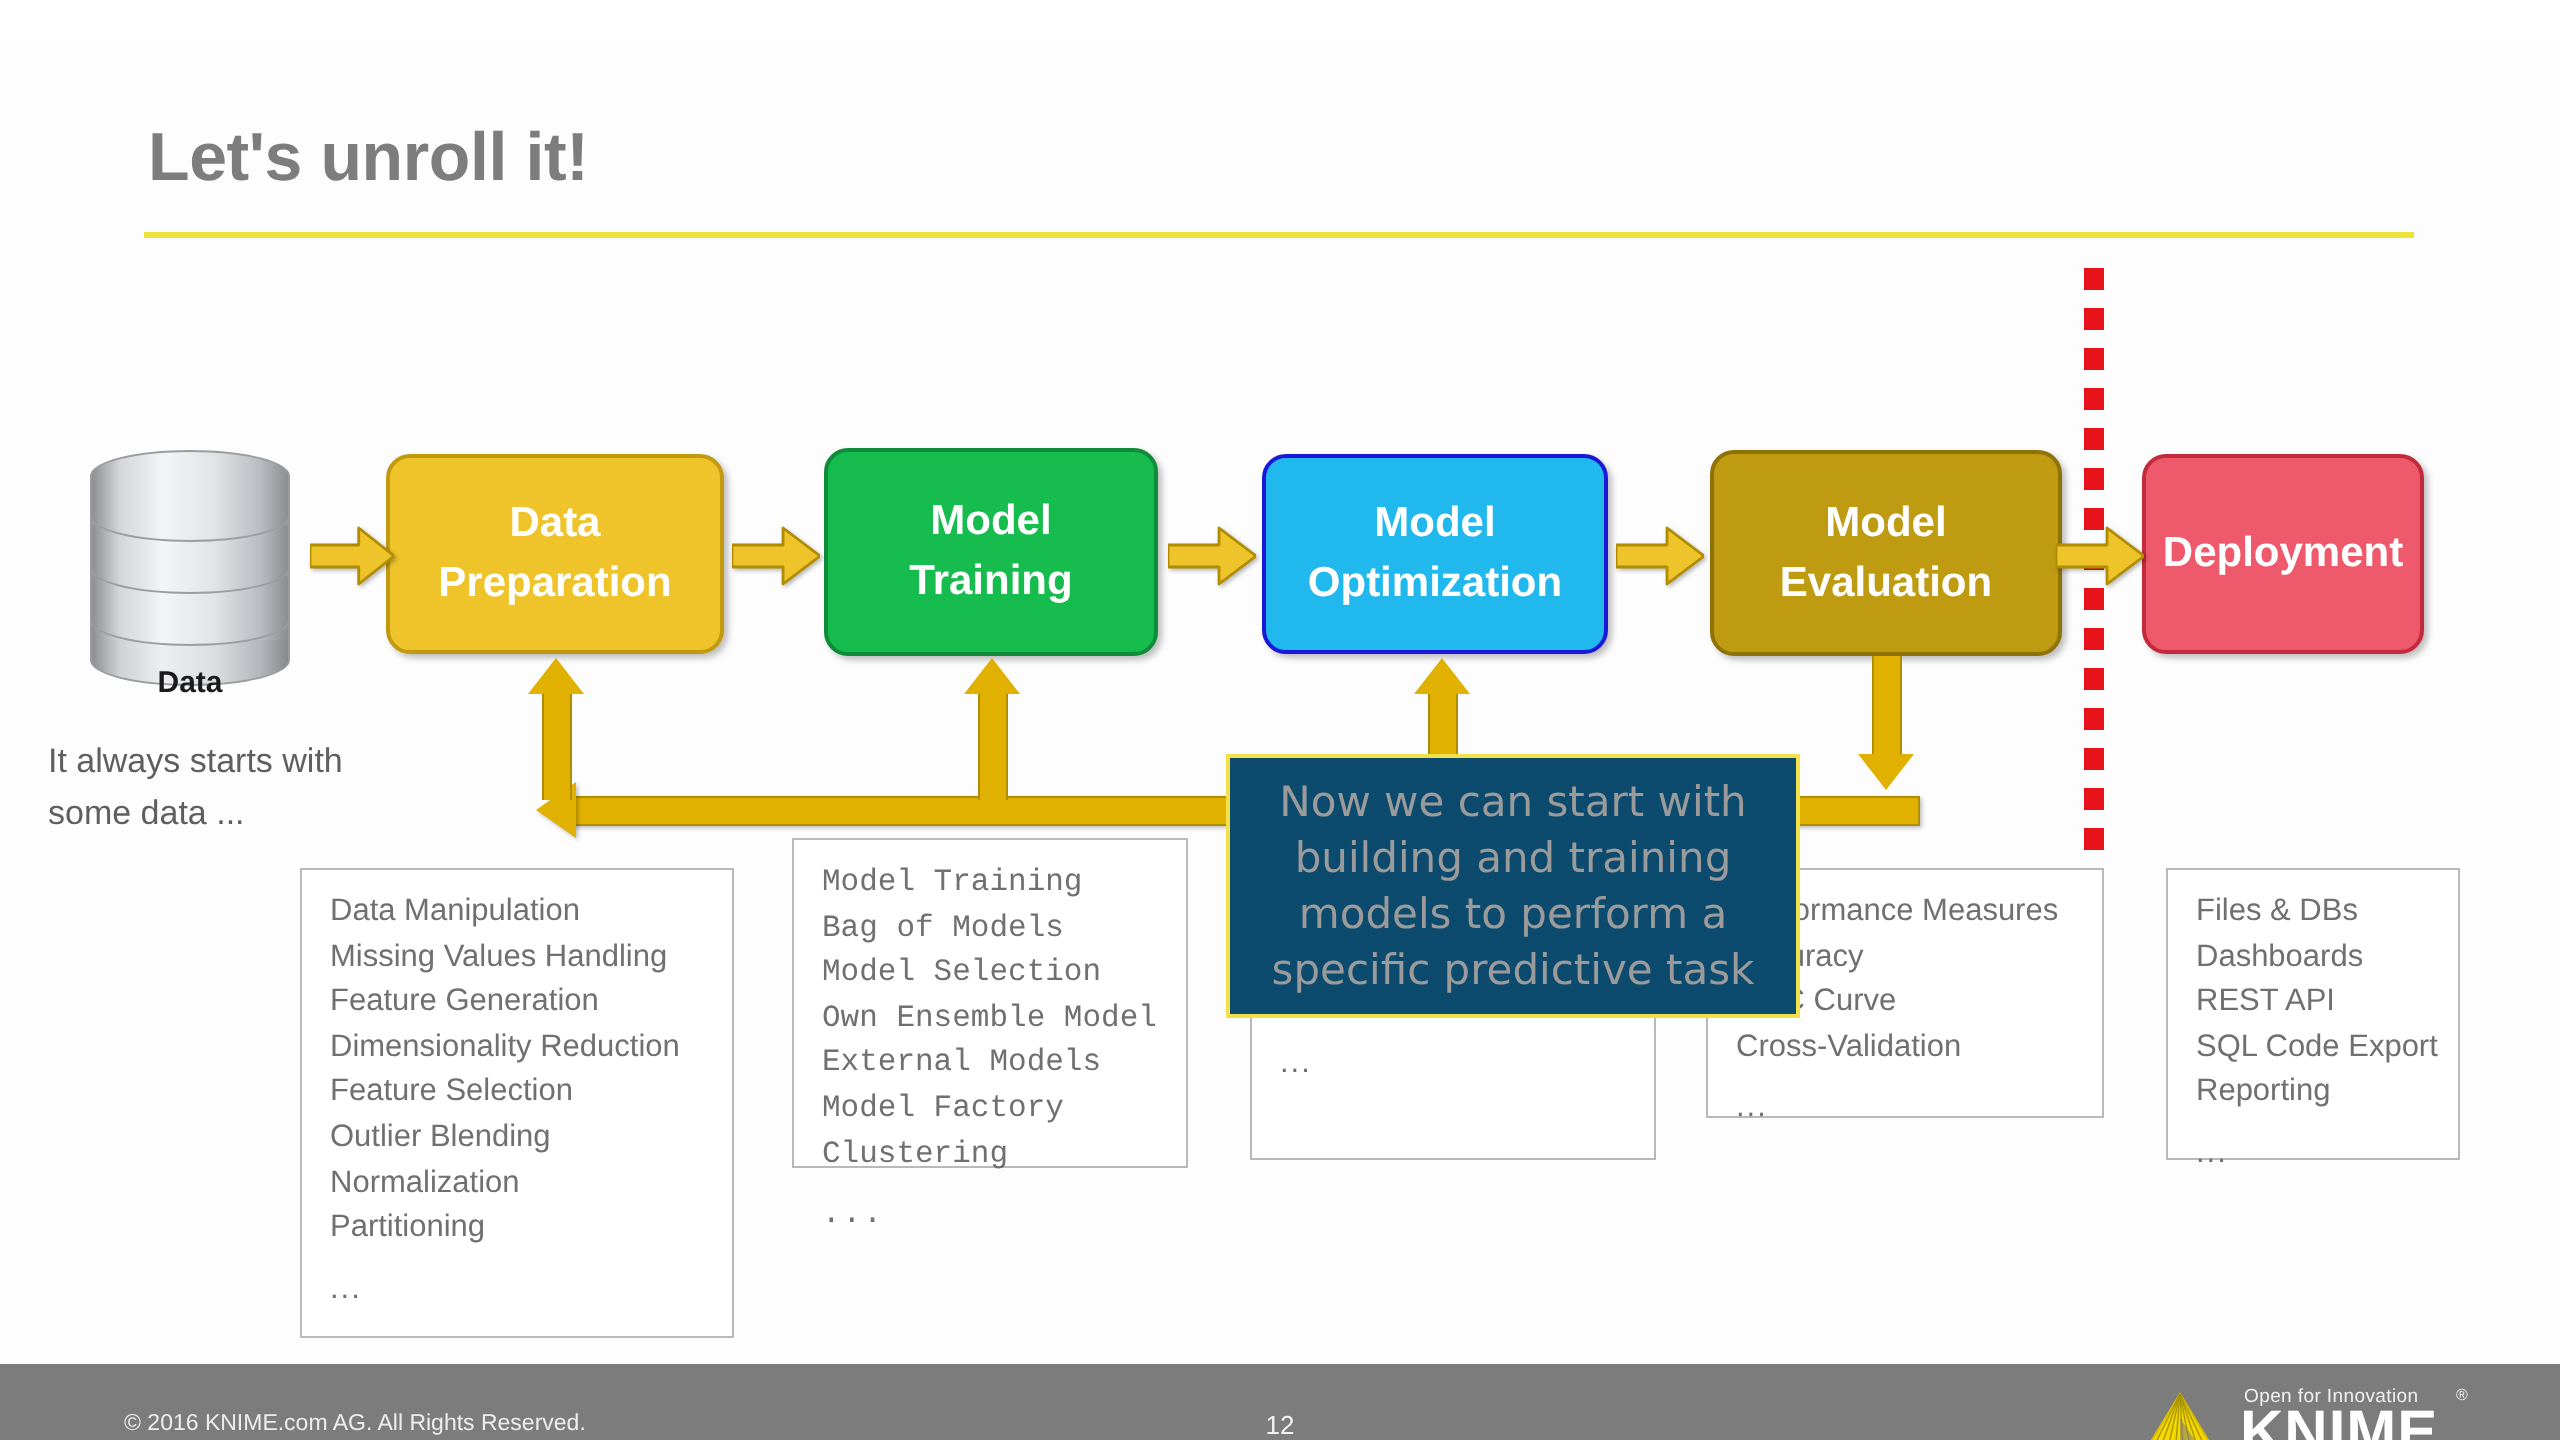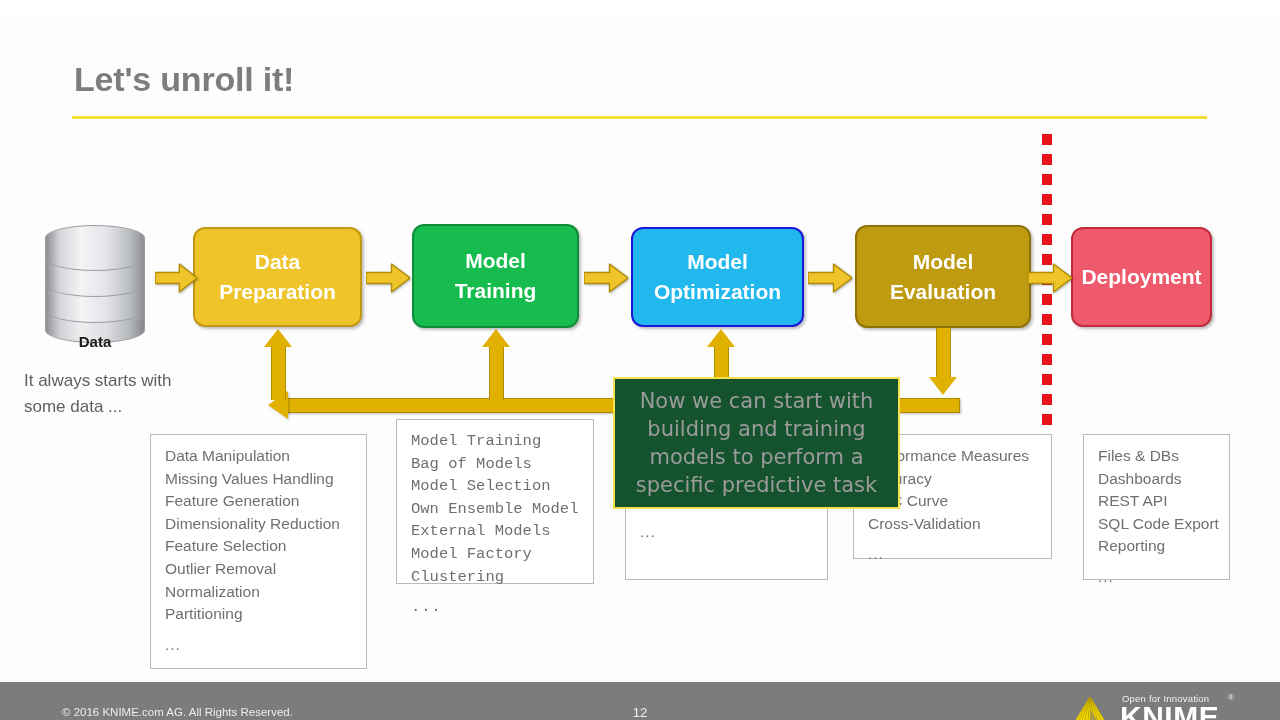--- a/index.html
+++ b/index.html
@@ -226,21 +226,21 @@
     letter-spacing: 1px;
   }
 
   
   .callout {
     position: absolute;
     left: 613px;
     top: 357px;
     width: 287px;
     height: 132px;
-    background: #14532d;
+    background: #0c4a6e;
     border: 2px solid #f2e14a;
     box-sizing: border-box;
     display: flex;
     align-items: center;
     justify-content: flex-start;
     z-index: 20;
   }
   .callout-text {
     font-size: 21px;
     line-height: 28px;
@@ -424,21 +424,21 @@
   <div class="fb-up-head" id="fbuphead1" style="left: 482px; top: 309px;"></div>
   <div class="fb-up" id="fbup2" style="left: 714px; top: 325px; height: 55px;"></div>
   <div class="fb-up-head" id="fbuphead2" style="left: 707px; top: 309px;"></div>
 
   <div class="listbox" id="lb0" style="left: 150px; top: 414px; width: 217px; height: 235px;">
       <div class="li">Data Manipulation</div>
       <div class="li">Missing Values Handling</div>
       <div class="li">Feature Generation</div>
       <div class="li">Dimensionality Reduction</div>
       <div class="li">Feature Selection</div>
-      <div class="li">Outlier Removal</div>
+      <div class="li">Outlier Blending</div>
       <div class="li">Normalization</div>
       <div class="li">Partitioning</div>
       <div class="li ellip">...</div>
     </div>
   <div class="listbox" id="lb1" style="left: 396px; top: 399px; width: 198px; height: 165px; font-family: Liberation Mono, monospace;">
       <div class="li">Model Training</div>
       <div class="li">Bag of Models</div>
       <div class="li">Model Selection</div>
       <div class="li">Own Ensemble Model</div>
       <div class="li">External Models</div>

